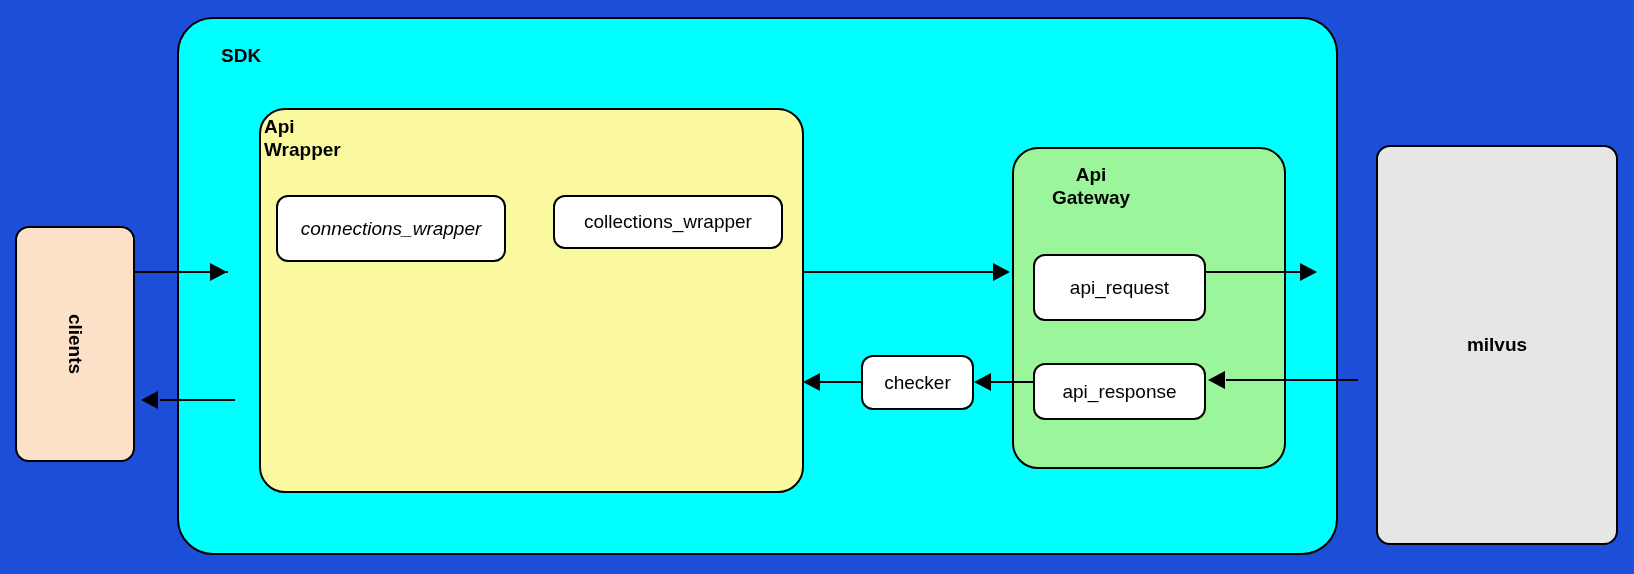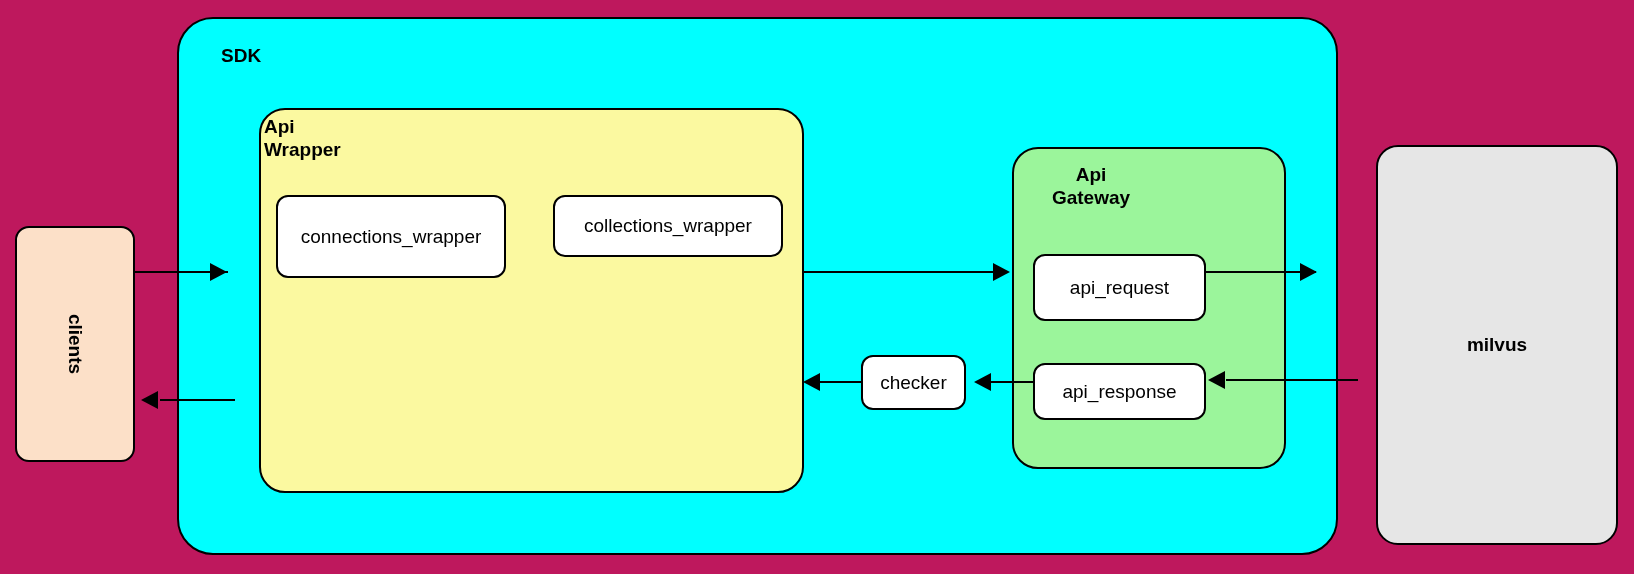--- a/index.html
+++ b/index.html
@@ -7,21 +7,21 @@
     padding: 0;
     background: #ffffff;
   }
   body {
     font-family: "Liberation Sans", sans-serif;
   }
   #canvas {
     position: relative;
     width: 1634px;
     height: 574px;
-    background: #be185d;
+    background: #1d4ed8;
     overflow: hidden;
   }
   .box {
     position: absolute;
     box-sizing: border-box;
     border: 2px solid #000000;
   }
   
   .sdk-container {
     left: 177px;
@@ -68,29 +68,29 @@
     box-sizing: border-box;
     border: 2px solid #000000;
     background: #ffffff;
     border-radius: 12px;
     display: flex;
     align-items: center;
     justify-content: center;
     font-size: 19px;
     color: #000000;
   }
-  .w-col1 { left: 276px; width: 230px; height: 83px; }
-  .w-col2 { left: 553px; width: 230px; height: 62px; text-align: center; }
+  .w-col1 { left: 276px; width: 230px; height: 67px; font-style: italic; }
+  .w-col2 { left: 553px; width: 230px; height: 54px; text-align: center; }
   .w-row1 { top: 195px; }
   .w-row2 { top: 290px; }
   .w-row3 { top: 386px; }
 
   .api-request  { left: 1033px; top: 254px; width: 173px; height: 67px; }
   .api-response { left: 1033px; top: 355px; width: 173px; height: 57px; margin-top: 8px; }
-  .checker-box  { left: 861px; top: 355px; width: 105px; height: 55px; }
+  .checker-box  { left: 861px; top: 355px; width: 113px; height: 55px; }
 
   
   .clients-box {
     left: 15px;
     top: 226px;
     width: 120px;
     height: 236px;
     background: #fce0c8;
     border-radius: 14px;
   }
@@ -107,21 +107,21 @@
   .clients-label > span {
     transform: rotate(90deg);
     white-space: nowrap;
   }
   .milvus-box {
     left: 1376px;
     top: 145px;
     width: 242px;
     height: 400px;
     background: #e6e6e6;
-    border-radius: 22px;
+    border-radius: 14px;
     display: flex;
     align-items: center;
     justify-content: center;
     font-weight: bold;
     font-size: 19px;
     color: #000000;
   }
 
   
   .conn {

